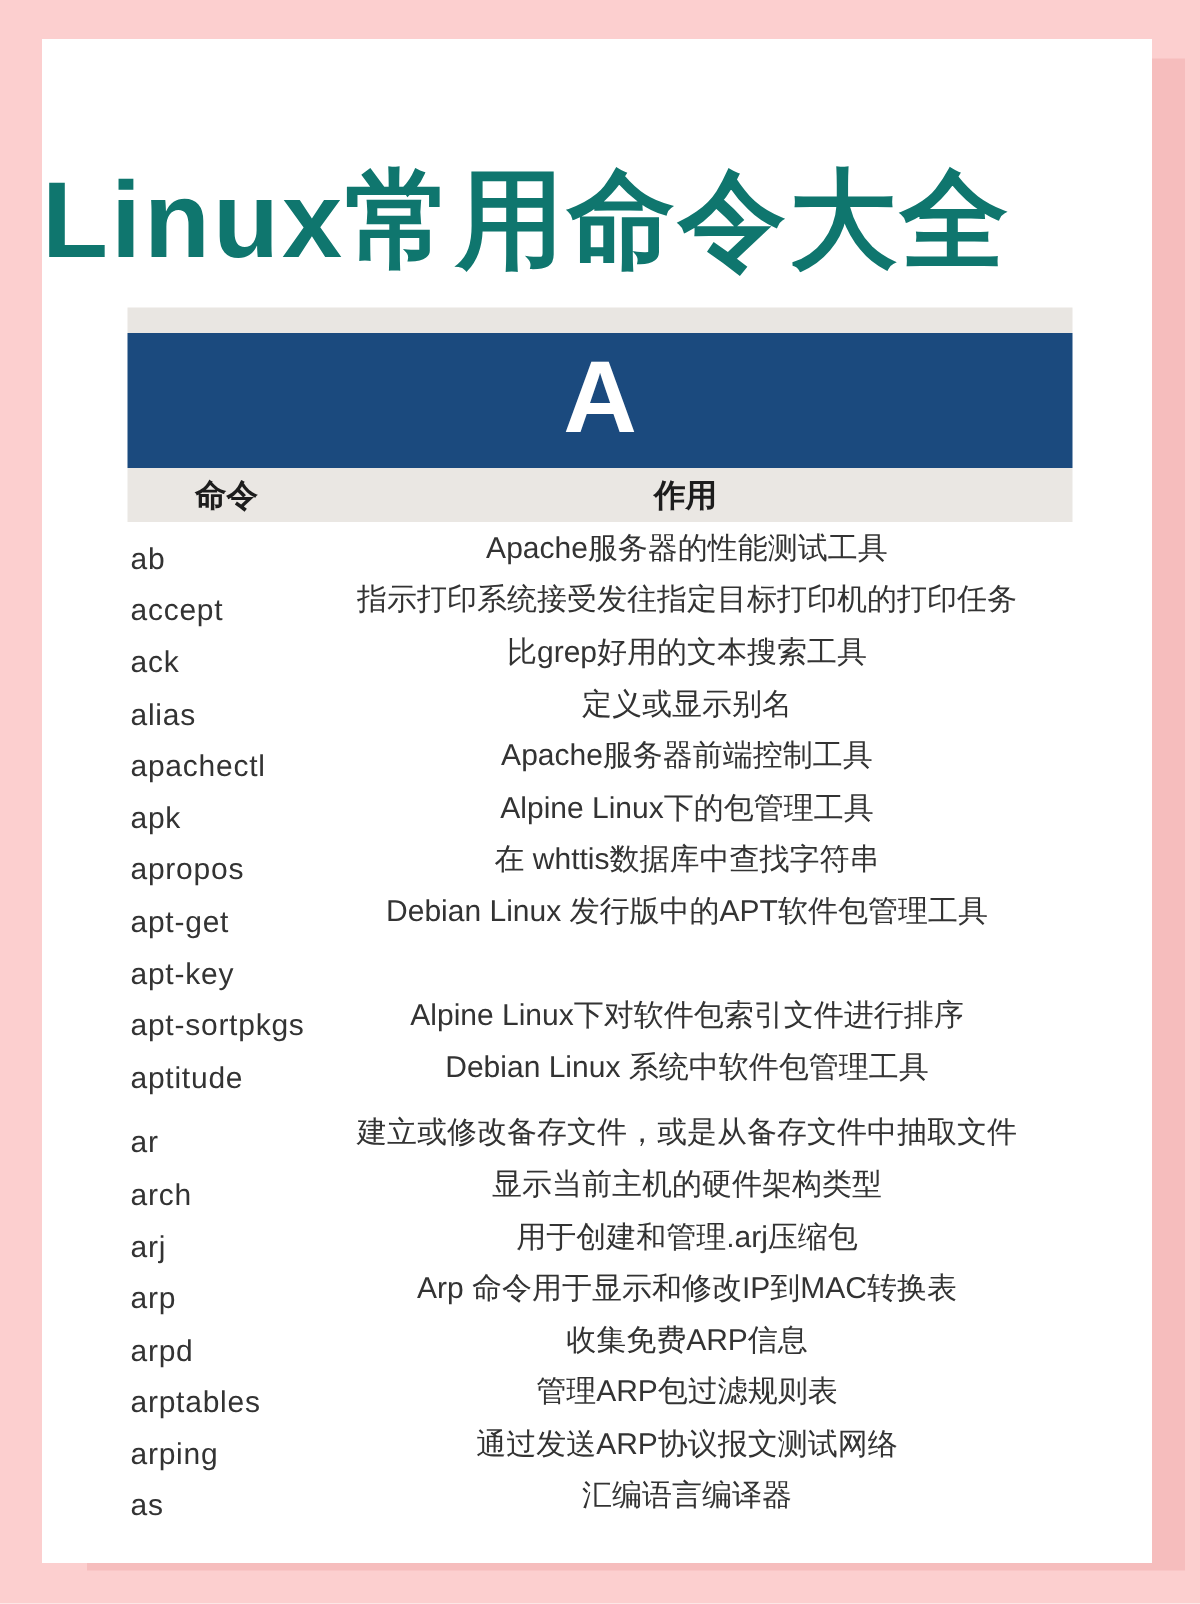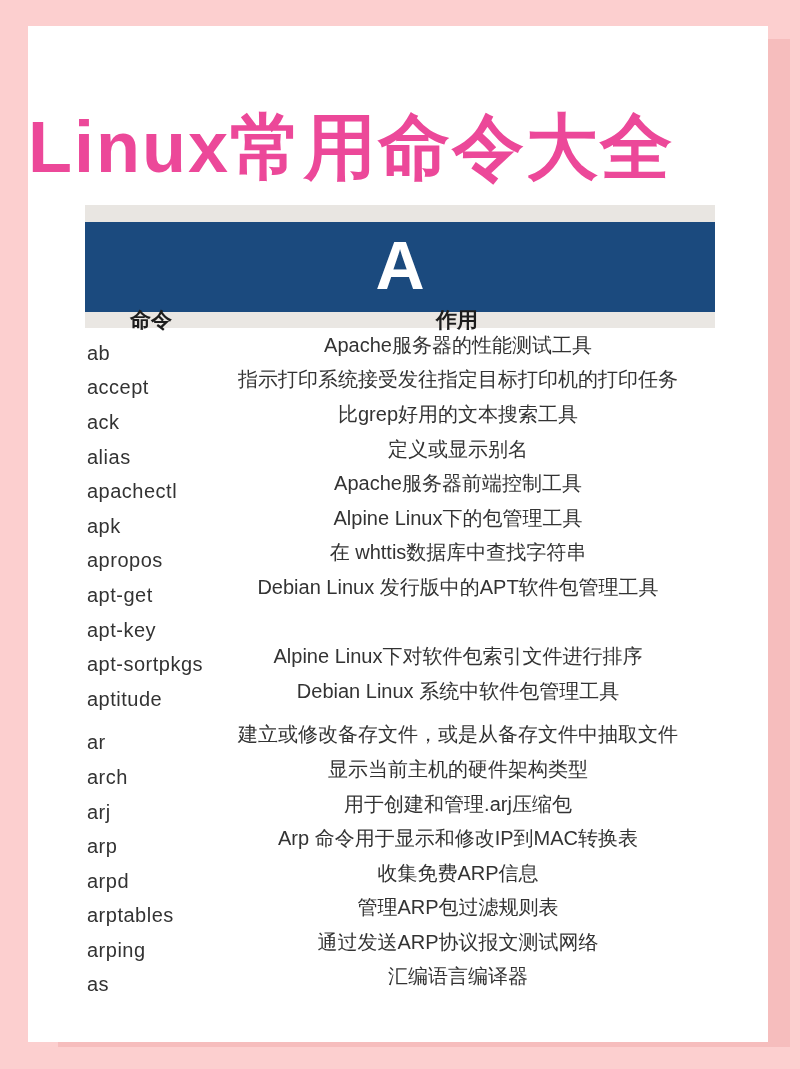--- a/index.html
+++ b/index.html
@@ -24,21 +24,21 @@
     box-shadow: 26px 9px 0 -4px #f6bdbd;
   }
   .poster-title {
     position: absolute;
     left: 0;
     top: 66px;
     width: 624px;
     text-align: center;
     font-size: 72px;
     font-weight: 700;
-    color: #ec4899;
+    color: #0f766e;
     letter-spacing: 2px;
     line-height: 110px;
     white-space: nowrap;
   }
   .table-block {
     position: absolute;
     left: 57px;
     top: 179px;
     width: 630px;
   }
@@ -54,21 +54,21 @@
     justify-content: center;
   }
   .letter-banner .letter {
     color: #ffffff;
     font-size: 68px;
     font-weight: 700;
     line-height: 1;
     transform: translateY(-2px);
   }
   .header-row {
-    height: 16px;
+    height: 36px;
     background: #eae7e3;
     display: flex;
     align-items: center;
     font-size: 21px;
     font-weight: 700;
     color: #1d1d1d;
   }
   .header-row .h-cmd {
     width: 132px;
     text-align: center;

